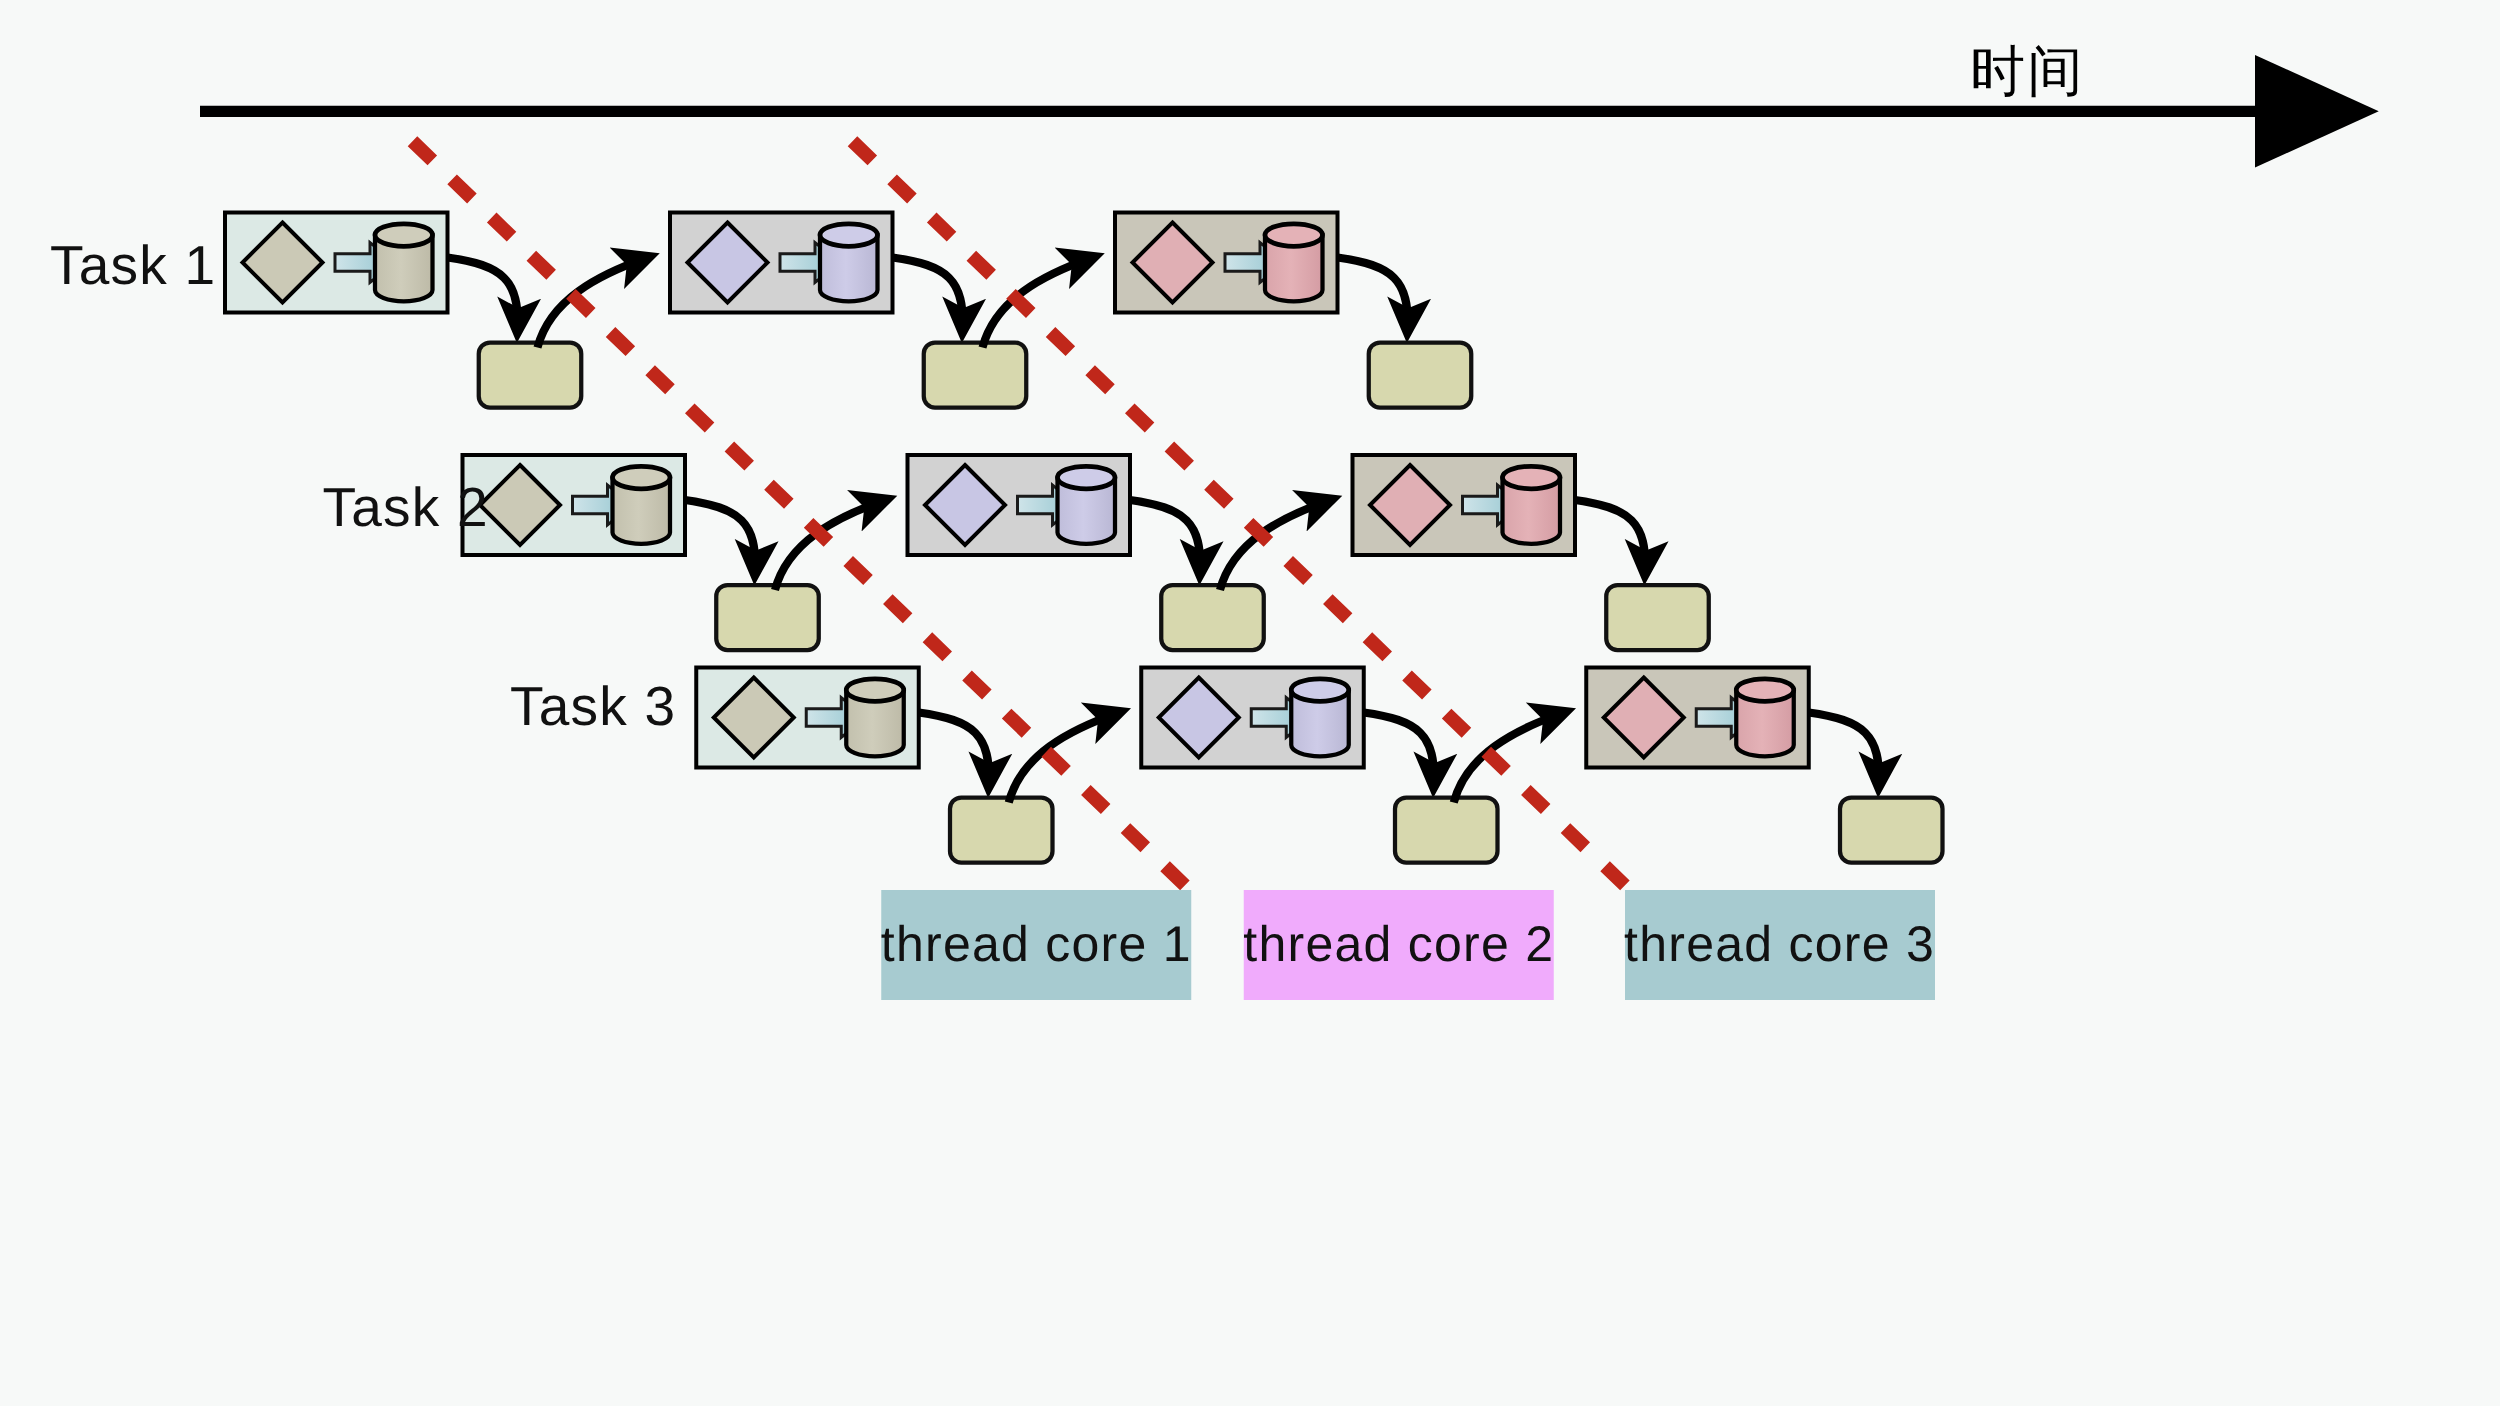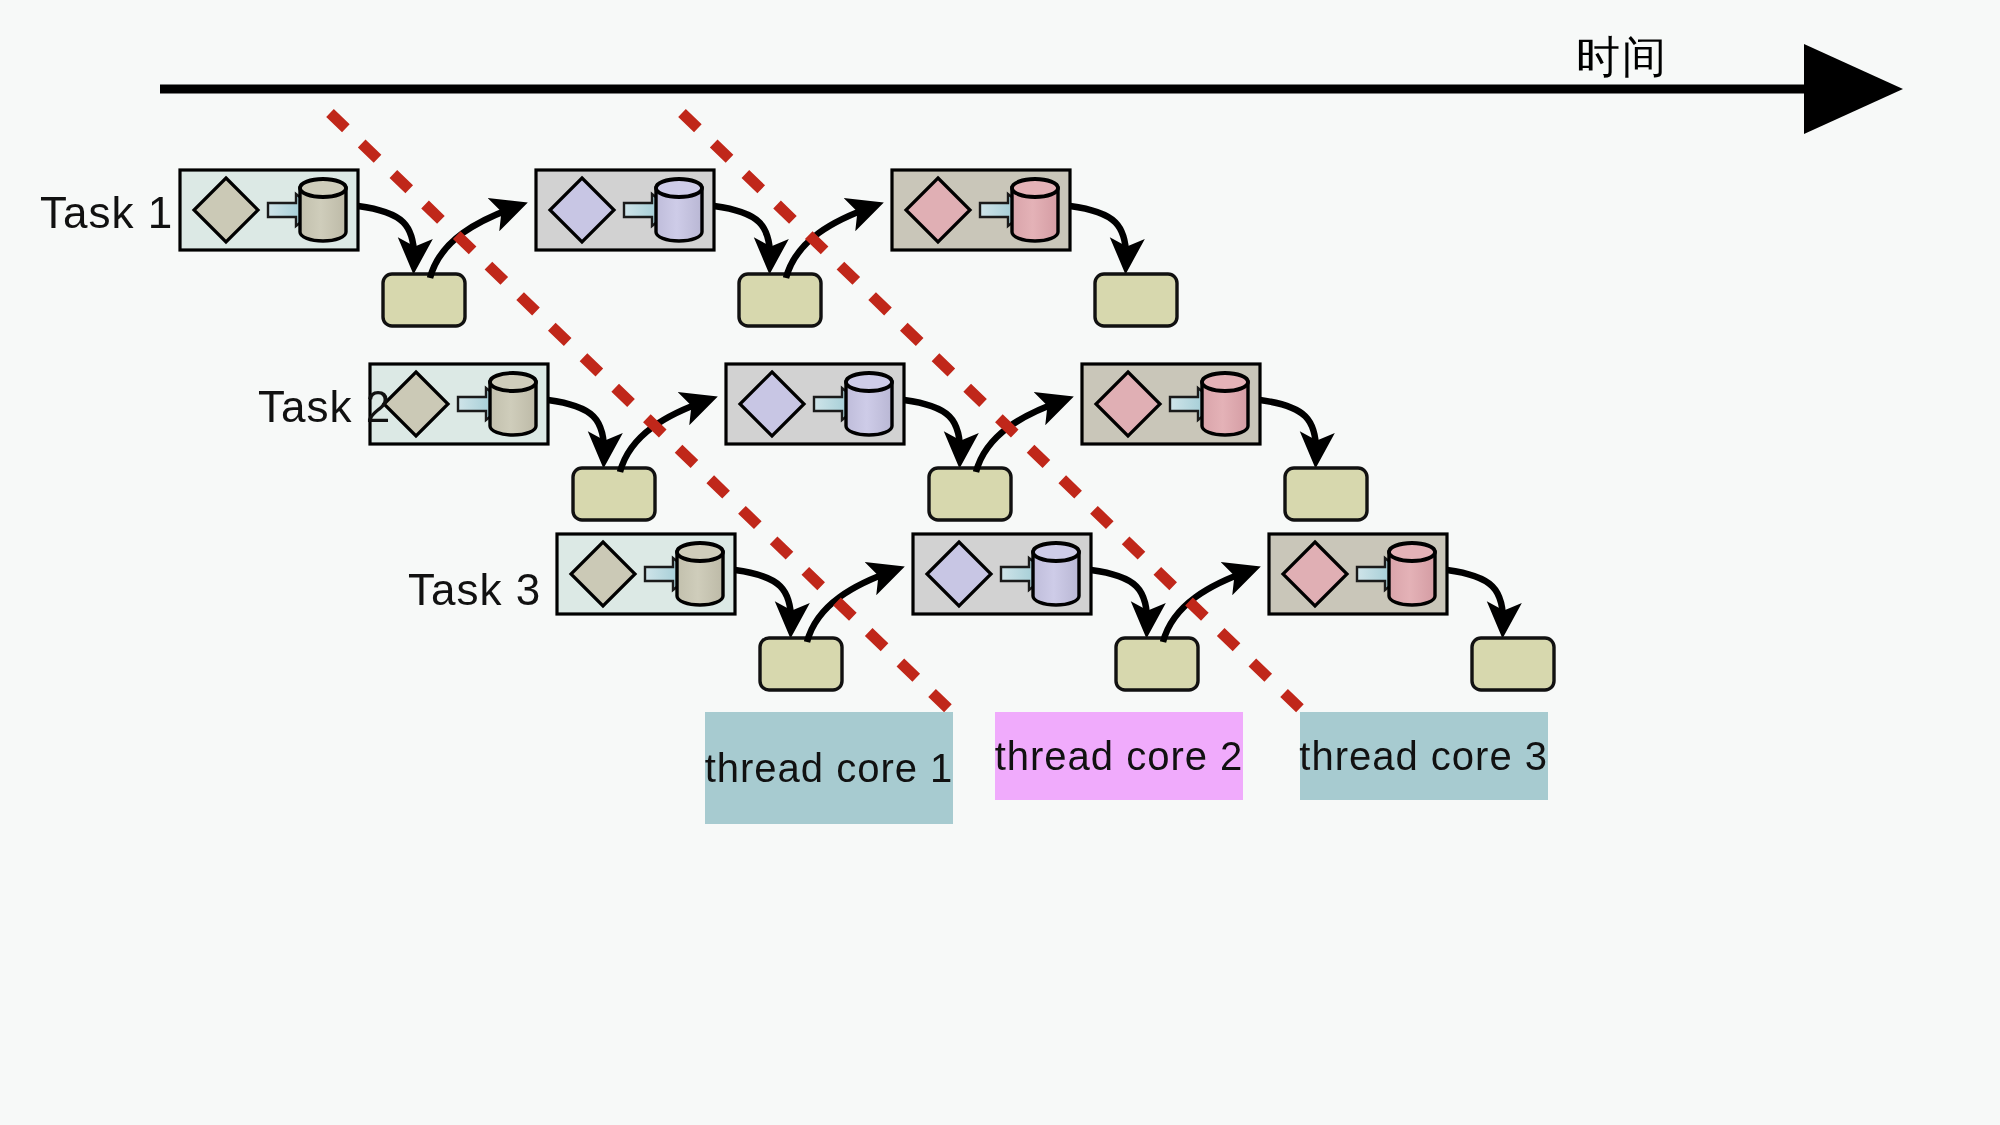--- a/index.html
+++ b/index.html
@@ -154,29 +154,29 @@
         <path d="M1091,570 C 1135,576 1149,588 1147,628" fill="none" stroke="#000" stroke-width="6.5" stroke-linecap="butt" marker-end="url(#flowHead)"></path>
         <rect x="1116" y="638" width="82" height="52" rx="9" ry="9" fill="#d7d8ae" stroke="#111" stroke-width="3.4"></rect>
         <path d="M1163,642 C 1173,604 1211,584 1251,570" fill="none" stroke="#000" stroke-width="6.5" stroke-linecap="butt" marker-end="url(#flowHead)"></path>
         <path d="M1447,570 C 1491,576 1505,588 1503,628" fill="none" stroke="#000" stroke-width="6.5" stroke-linecap="butt" marker-end="url(#flowHead)"></path>
         <rect x="1472" y="638" width="82" height="52" rx="9" ry="9" fill="#d7d8ae" stroke="#111" stroke-width="3.4"></rect>
       </g>
     </svg>
 
   <div class="txt task-label" id="lbl0" style="left: 40px; top: 188px;">Task 1</div>
   <div class="txt task-label" id="lbl1" style="left: 222px; top: 382px; margin-left: 36px;">Task 2</div>
-  <div class="txt task-label" id="lbl2" style="left: 408px; top: 565px;">Task 3</div>
+  <div class="txt task-label" id="lbl2" style="left: 408px; top: 541px;">Task 3</div>
 
   <svg class="layer" id="divider-layer">
       <line x1="330" y1="113" x2="958" y2="718" stroke="#c0271a" stroke-width="11" stroke-dasharray="22 22" stroke-linecap="butt"></line>
       <line x1="682" y1="113" x2="1310" y2="718" stroke="#c0271a" stroke-width="11" stroke-dasharray="22 22" stroke-linecap="butt"></line>
     </svg>
 
   <div id="cores">
-      <div class="txt" style="left: 705px; top: 712px; width: 248px; height: 112px; background: rgb(167, 203, 208); display: flex; align-items: center; justify-content: center;">
+      <div class="txt" style="left: 705px; top: 712px; width: 248px; height: 88px; background: rgb(167, 203, 208); display: flex; align-items: center; justify-content: center;">
         <span class="core-label">thread core 1</span>
       </div>
       <div class="txt" style="left: 995px; top: 712px; width: 248px; height: 88px; background: #f0abfc; display: flex; align-items: center; justify-content: center;">
         <span class="core-label">thread core 2</span>
       </div>
       <div class="txt" style="left: 1300px; top: 712px; width: 248px; height: 88px; background: rgb(167, 203, 208); display: flex; align-items: center; justify-content: flex-end;">
         <span class="core-label">thread core 3</span>
       </div>
     </div>
 

